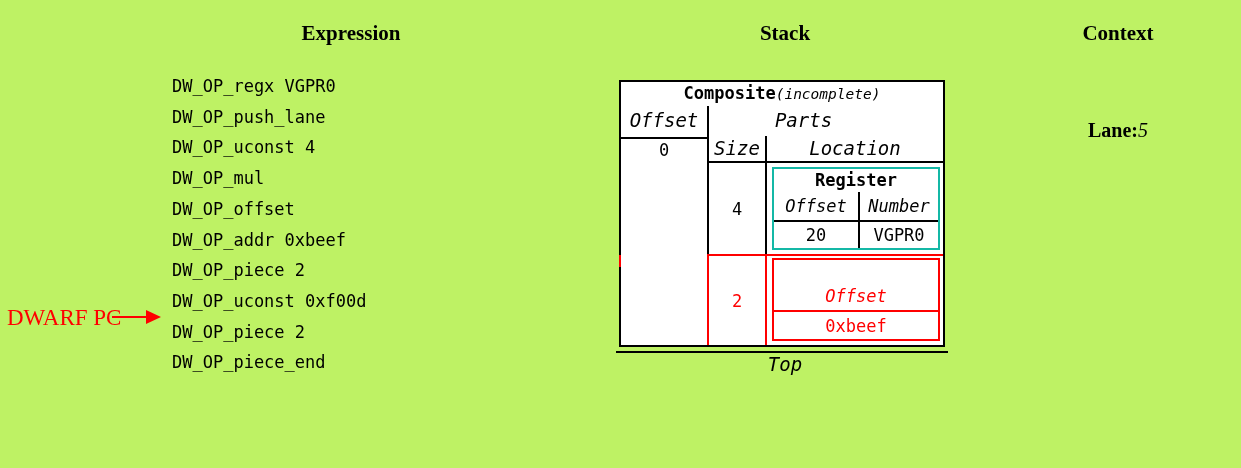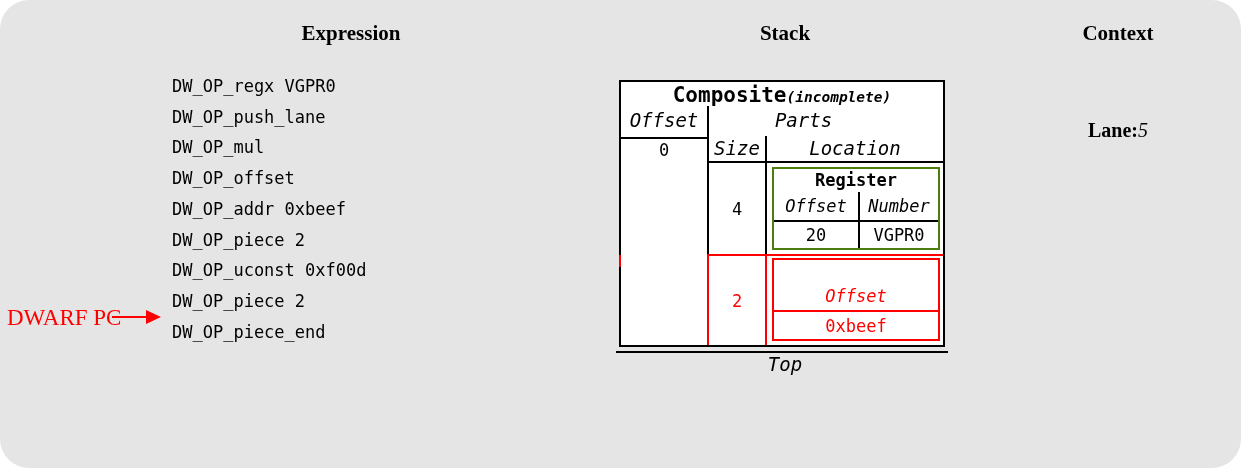--- a/index.html
+++ b/index.html
@@ -1,48 +1,48 @@
 <!DOCTYPE html>
 <html><head>
 <meta charset="utf-8">
 <style>
   html,body { margin:0; padding:0; background:#ffffff; }
   .canvas {
-    position:relative; width:1241px; height:468px; background:#e5e5e5;
-    font-family:"DejaVu Sans Mono", monospace; color:#000; overflow:hidden;border-radius:29px;
+    position:relative; width:1241px; height:468px; background:#bef264;
+    font-family:"DejaVu Sans Mono", monospace; color:#000; overflow:hidden;
   }
   .col-hdr {
     position:absolute; top:21px; width:220px; text-align:center;
     font-family:"Liberation Serif", serif; font-weight:bold; font-size:21px;
   }
   
   .op-list { position:absolute; left:172px; top:71px; }
   .op-line { line-height:30.7px; font-size:17px; white-space:pre; }
   
   .pc-label { position:absolute; left:7px; top:305px; color:#ff0000;
     font-family:"Liberation Serif", serif; font-size:23px; }
   .pc-line { position:absolute; left:112px; top:316px; width:35px; height:2px; background:#ff0000; }
   .pc-head { position:absolute; left:146px; top:310px; width:0; height:0;
     border-left:15px solid #ff0000; border-top:7px solid transparent; border-bottom:7px solid transparent; }
   
   .composite { position:absolute; left:619px; top:80px; width:322px; height:263px;
     border:2px solid #000; background:#fff; }
   .c-title { position:absolute; left:0; top:1px; width:322px; text-align:center; white-space:nowrap; }
-  .c-title .t-main { font-weight:bold; font-size:21px; }
-  .c-title .t-suffix { font-weight:bold; font-style:italic; font-size:14.5px; }
+  .c-title .t-main { font-weight:bold; font-size:17px; }
+  .c-title .t-suffix { font-weight:normal; font-style:italic; font-size:14.5px; }
   .vline { position:absolute; width:2px; background:#000; }
   .hline { position:absolute; height:2px; background:#000; }
   .red { background:#ff0000 !important; }
   .redtxt { color:#ff0000; }
   .cell { position:absolute; display:flex; align-items:center; justify-content:center; }
   .ital { font-style:italic; }
   .hdr-txt { font-size:19px; font-style:italic; }
   .val-txt { font-size:17px; }
   .innerbox { position:absolute; left:151px; width:164px; height:79px; background:#fff; }
-  .regbox { top:85px; border:2px solid #4d7c0f; }
+  .regbox { top:85px; border:2px solid #14b8a6; }
   .membox { top:176px; border:2px solid #ff0000; }
   .ib-title { position:absolute; left:0; top:0; width:100%; text-align:center;
     font-weight:bold; font-size:17px; line-height:23px; }
   .ib-cell { position:absolute; display:flex; align-items:center; justify-content:center; font-size:17px; }
   .bottom-line { position:absolute; left:616px; top:351px; width:332px; height:2px; background:#000; }
   .top-label { position:absolute; left:685px; top:353px; width:200px; text-align:center;
     font-style:italic; font-size:19px; }
   
   .ctx-row { position:absolute; width:220px; text-align:center; white-space:nowrap;
     font-family:"Liberation Serif", serif; font-size:20px; }
@@ -54,20 +54,21 @@
 
 <div class="canvas">
 
   <div class="col-hdr" style="left:241px;">Expression</div>
   <div class="col-hdr" style="left:675px;">Stack</div>
   <div class="col-hdr" style="left:1008px;">Context</div>
 
   <div class="op-list">
     <div class="op-line">DW_OP_regx VGPR0</div>
     <div class="op-line">DW_OP_push_lane</div>
+    <div class="op-line">DW_OP_uconst 4</div>
     <div class="op-line">DW_OP_mul</div>
     <div class="op-line">DW_OP_offset</div>
     <div class="op-line">DW_OP_addr 0xbeef</div>
     <div class="op-line">DW_OP_piece 2</div>
     <div class="op-line">DW_OP_uconst 0xf00d</div>
     <div class="op-line">DW_OP_piece 2</div>
     <div class="op-line">DW_OP_piece_end</div>
   </div>
 
   <div class="pc-label">DWARF PC</div>

